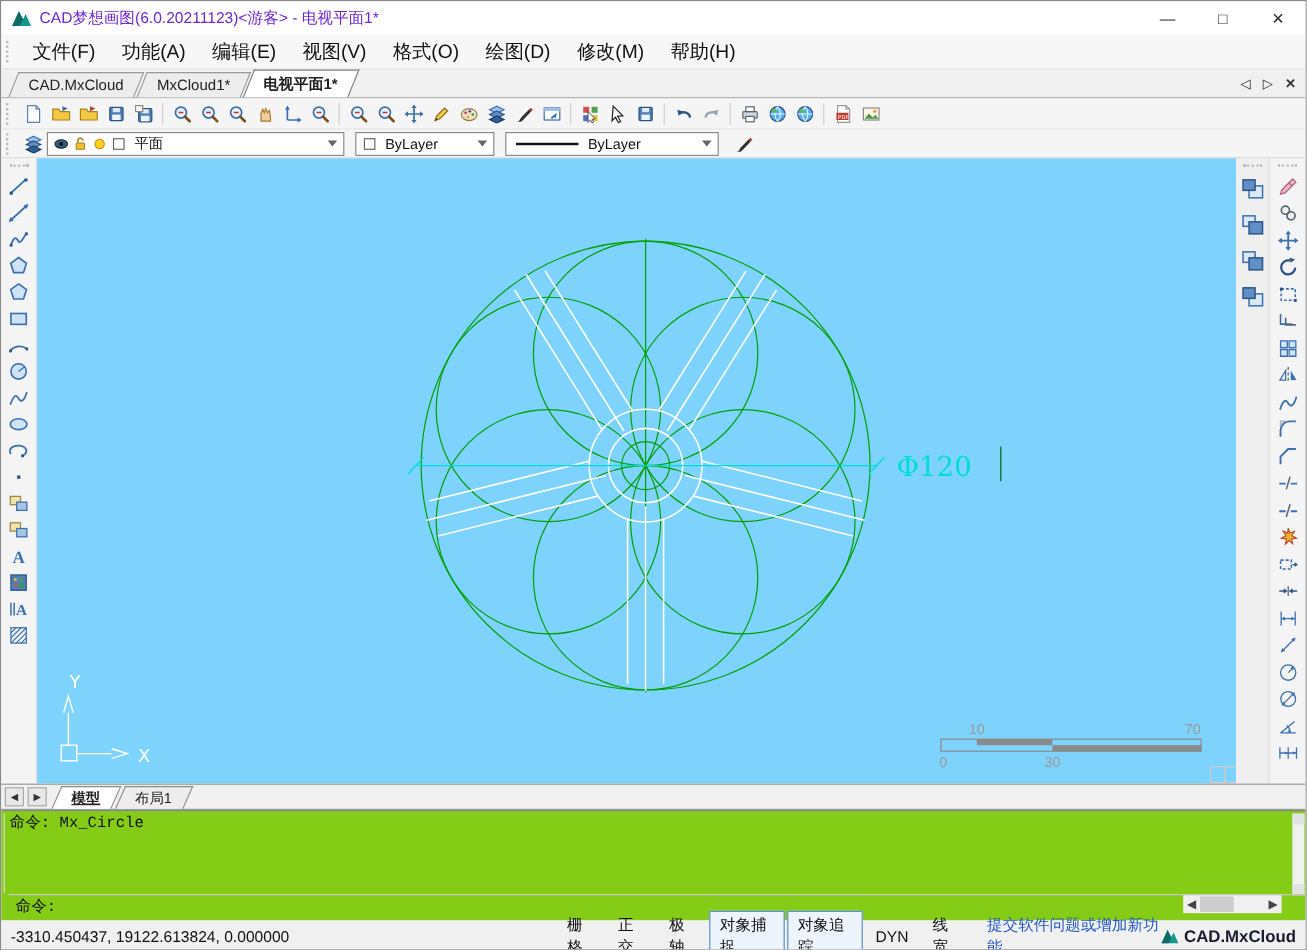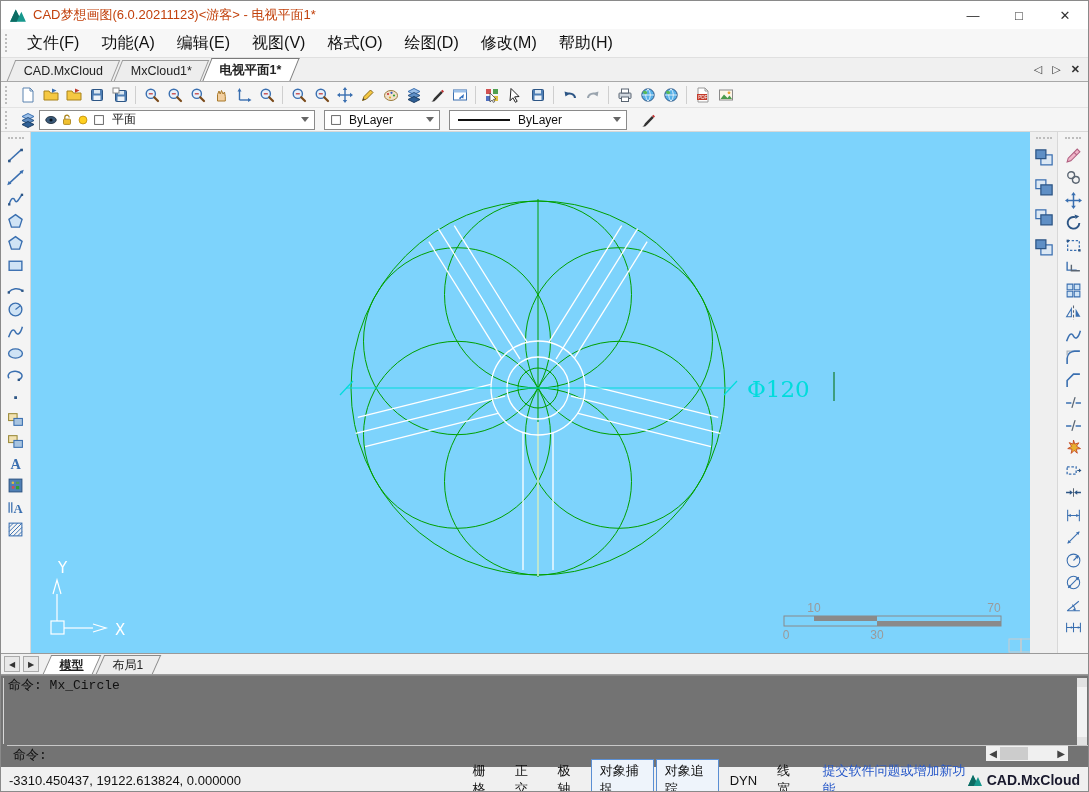--- a/index.html
+++ b/index.html
@@ -3,21 +3,21 @@
 <meta charset="utf-8">
 <style>
   * { box-sizing: border-box; margin:0; padding:0; }
   html,body { width:1089px; height:792px; }
   body { font-family:"Liberation Sans",sans-serif; font-size:12px; color:#222; background:#fff; position:relative; }
   #app { position:absolute; inset:0; border:1px solid #8a8a8a; overflow:hidden; background:#f0f0f0; }
 
   
   #titlebar { position:absolute; left:0; top:0; width:100%; height:28px; background:#fff; display:flex; align-items:center; }
   #appicon { width:18px; height:18px; margin:0 6px 0 8px; }
-  #wintitle { font-size:13px; color:#c2410c; }
+  #wintitle { font-size:13px; color:#6d28d9; }
   #winbtns { margin-left:auto; display:flex; }
   #winbtns span { width:46px; height:28px; display:flex; align-items:center; justify-content:center; font-size:13px; color:#333; cursor:default; }
 
   
   #menubar { position:absolute; left:0; top:28px; width:100%; height:29px; background:#f7f7f7; border-bottom:1px solid #e0e0e0; display:flex; align-items:center; }
   .vgrip { width:5px; height:18px; border-left:2px dotted #bdbdbd; margin:0 6px 0 4px; }
   .mitem { padding:4px 11px; font-size:16px; color:#111; }
 
   
   #tabrow { position:absolute; left:0; top:57px; width:100%; height:24px; background:#f0f0f0; border-bottom:1px solid #a8a8a8; display:flex; align-items:flex-end; }
@@ -58,21 +58,21 @@
   
   #bottomtabs { position:absolute; left:0; top:652px; width:100%; height:22px; background:#f0f0f0; border-top:1px solid #9a9a9a; border-bottom:1px solid #9a9a9a; display:flex; align-items:center; }
   .larr { width:16px; height:16px; border:1px solid #aaa; background:#e8e8e8; display:flex; align-items:center; justify-content:center; font-size:8px; color:#333; margin-left:3px; }
   #ltabs { display:flex; align-items:flex-end; height:100%; margin-left:8px; }
   .ltab { height:19px; padding:0 2px; transform:skewX(-24deg); border:1px solid #8a8a8a; border-bottom:none; background:#ededed; display:flex; align-items:center; margin-right:3px; }
   .ltab span { transform:skewX(24deg); padding:0 10px; font-size:12px; color:#222; }
   .ltab.active { background:#fff; }
   .ltab.active span { font-weight:bold; text-decoration:underline; }
 
   
-  #command { position:absolute; left:0; top:674px; width:100%; height:92px; background:#737373; border-top:1px solid #8a8a8a; font-family:"Liberation Mono","DejaVu Sans Mono",monospace; font-size:13px; color:#111; }
+  #command { position:absolute; left:0; top:674px; width:100%; height:92px; background:#84cc16; border-top:1px solid #8a8a8a; font-family:"Liberation Mono","DejaVu Sans Mono",monospace; font-size:13px; color:#111; }
   #cmdhist { position:absolute; left:2px; top:2px; right:12px; height:66px; overflow:hidden; border-left:1px solid #d8d8d8; padding-left:4px; }
   .cline { height:16.5px; line-height:16.5px; white-space:pre; }
   #vscroll { position:absolute; right:1px; top:2px; width:10px; height:68px; background:#f2f2f2; }
   #vscroll .sarr { position:absolute; left:0; width:10px; height:9px; background:#e2e2e2; }
   #vscroll .sarr.dn { bottom:0; }
   #cmdprompt { position:absolute; left:6px; bottom:2px; right:0; height:20px; border-top:1px solid #c8c8c8; display:flex; padding-left:6px; }
   #hscroll { margin-left:auto; margin-right:20px; width:82px; height:15px; background:#f0f0f0; display:flex; align-items:center; }
   #hscroll .harr { width:14px; text-align:center; font-size:10px; color:#444; font-family:"Liberation Sans",sans-serif; }
   #hscroll .hthumb { width:28px; height:13px; background:#cccccc; }
   #hscroll .htrack { flex:1; }
@@ -592,21 +592,21 @@
       </div>
   </div>
 
   <div id="toolbar2">
     <span class="vgrip"></span>
     <span class="tbi">
         <svg viewBox="0 0 16 16">
           <use href="#sy-layers"></use>
         </svg>
       </span>
-    <div class="combo" style="width:276px">
+    <div class="combo" style="width:248px">
       <svg viewBox="0 0 16 16">
           <use href="#sy-eye"></use>
         </svg>
       <svg viewBox="0 0 16 16">
           <use href="#sy-lock"></use>
         </svg>
       <svg viewBox="0 0 16 16">
           <use href="#sy-bulb"></use>
         </svg>
       <svg viewBox="0 0 16 16">

